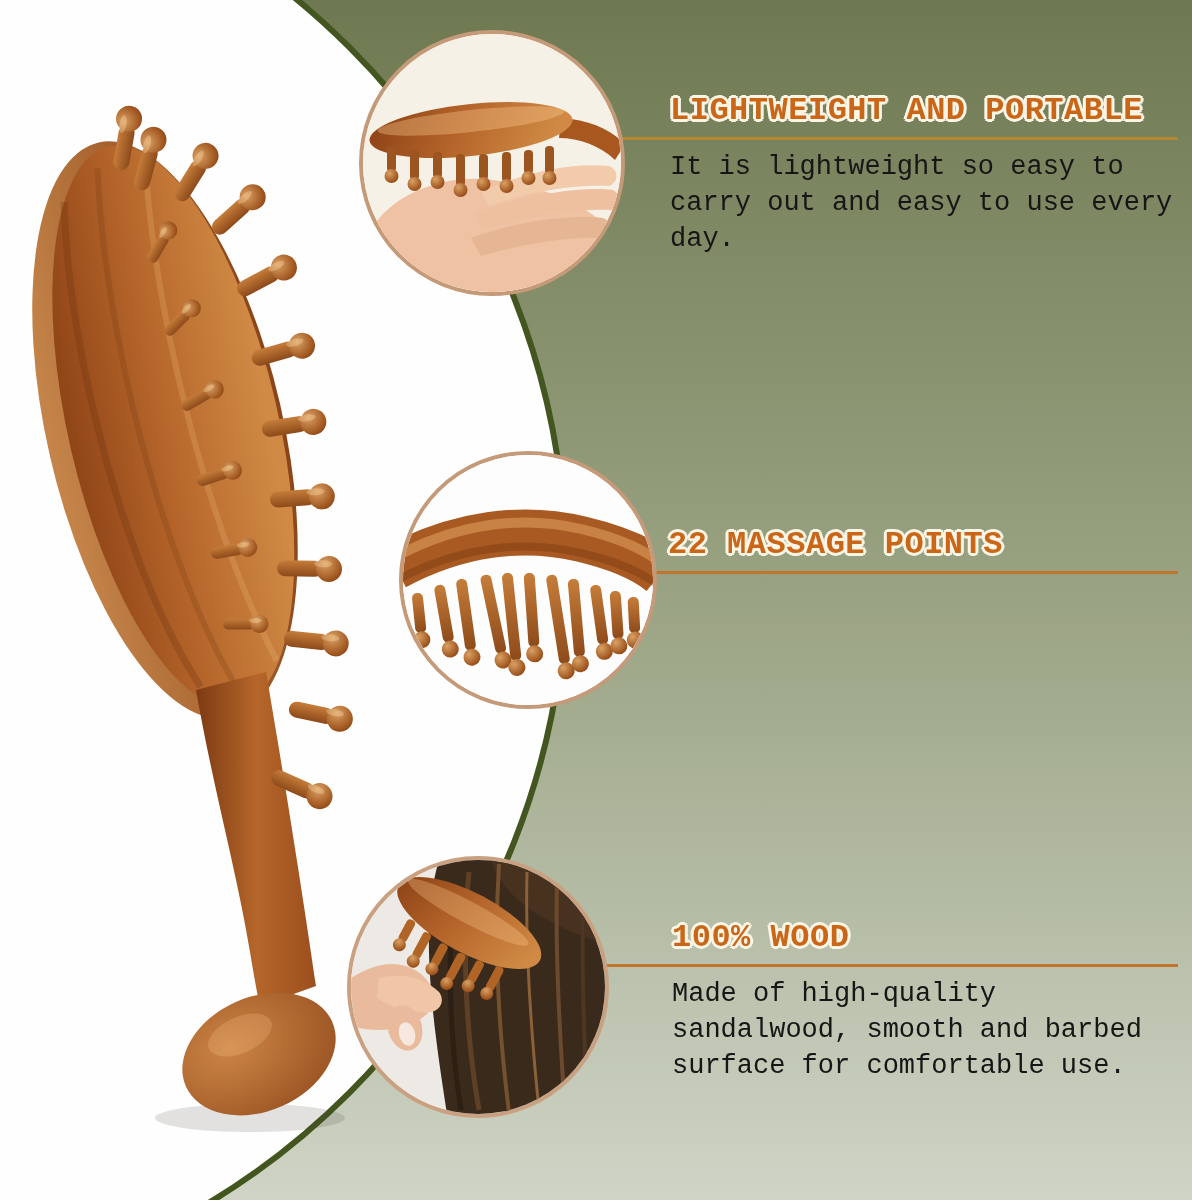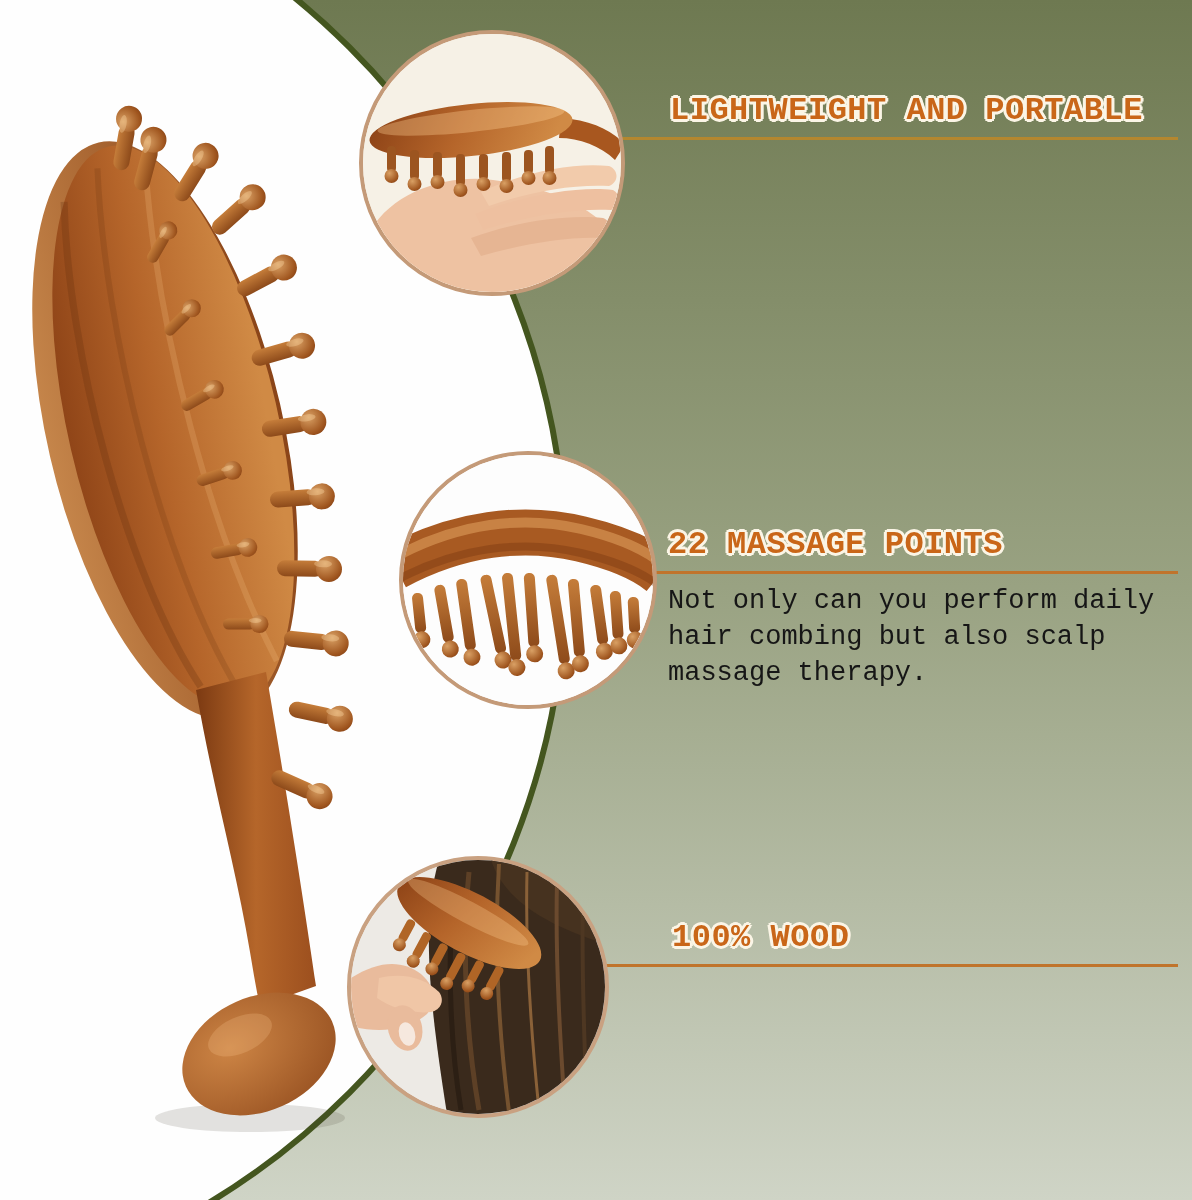--- a/index.html
+++ b/index.html
@@ -117,31 +117,32 @@
       <use href="#pegH" transform="translate(182,408) rotate(-30) scale(.72)"></use>
       <use href="#pegH" transform="translate(197,482) rotate(-18) scale(.72)"></use>
       <use href="#pegH" transform="translate(211,554) rotate(-10) scale(.72)"></use>
       <use href="#pegH" transform="translate(223,624) rotate(0) scale(.7)"></use>
     </g>
   </svg>
 
   <section class="feature" id="f1">
     <h2>LIGHTWEIGHT AND PORTABLE</h2>
     <div class="rule"></div>
+    <p>It is lightweight so easy to carry out and easy to use every day.</p>
   </section>
 
   <section class="feature" id="f2">
     <h2>22 MASSAGE POINTS</h2>
     <div class="rule"></div>
-    <p>Not only can you perform daily hair combing but also scalp massage therapy.</p>
   </section>
 
   <section class="feature" id="f3">
     <h2>100% WOOD</h2>
     <div class="rule"></div>
+    <p>Made of high-quality sandalwood, smooth and barbed surface for comfortable use.</p>
   </section>
 
   <div class="inset" id="c1">
     <svg width="258" height="258" viewBox="0 0 258 258">
       <rect width="258" height="258" fill="#f6f1e6"></rect>
       <g>
         <path d="M8 196 C30 158 84 140 130 146 C180 152 225 170 252 200 C258 226 252 244 238 258 L20 258 C8 236 4 214 8 196 Z" fill="#eec2a2"></path>
         <path d="M118 158 C160 138 212 128 246 132 C256 136 256 148 246 152 C210 150 165 158 126 172 Z" fill="#f2cbab"></path>
         <path d="M112 180 C158 162 214 152 250 156 C258 160 258 172 248 176 C212 174 164 182 120 196 Z" fill="#eec0a0"></path>
         <path d="M108 204 C150 188 204 180 240 184 C250 188 250 200 240 204 C206 202 160 210 118 222 Z" fill="#e6b593"></path>

